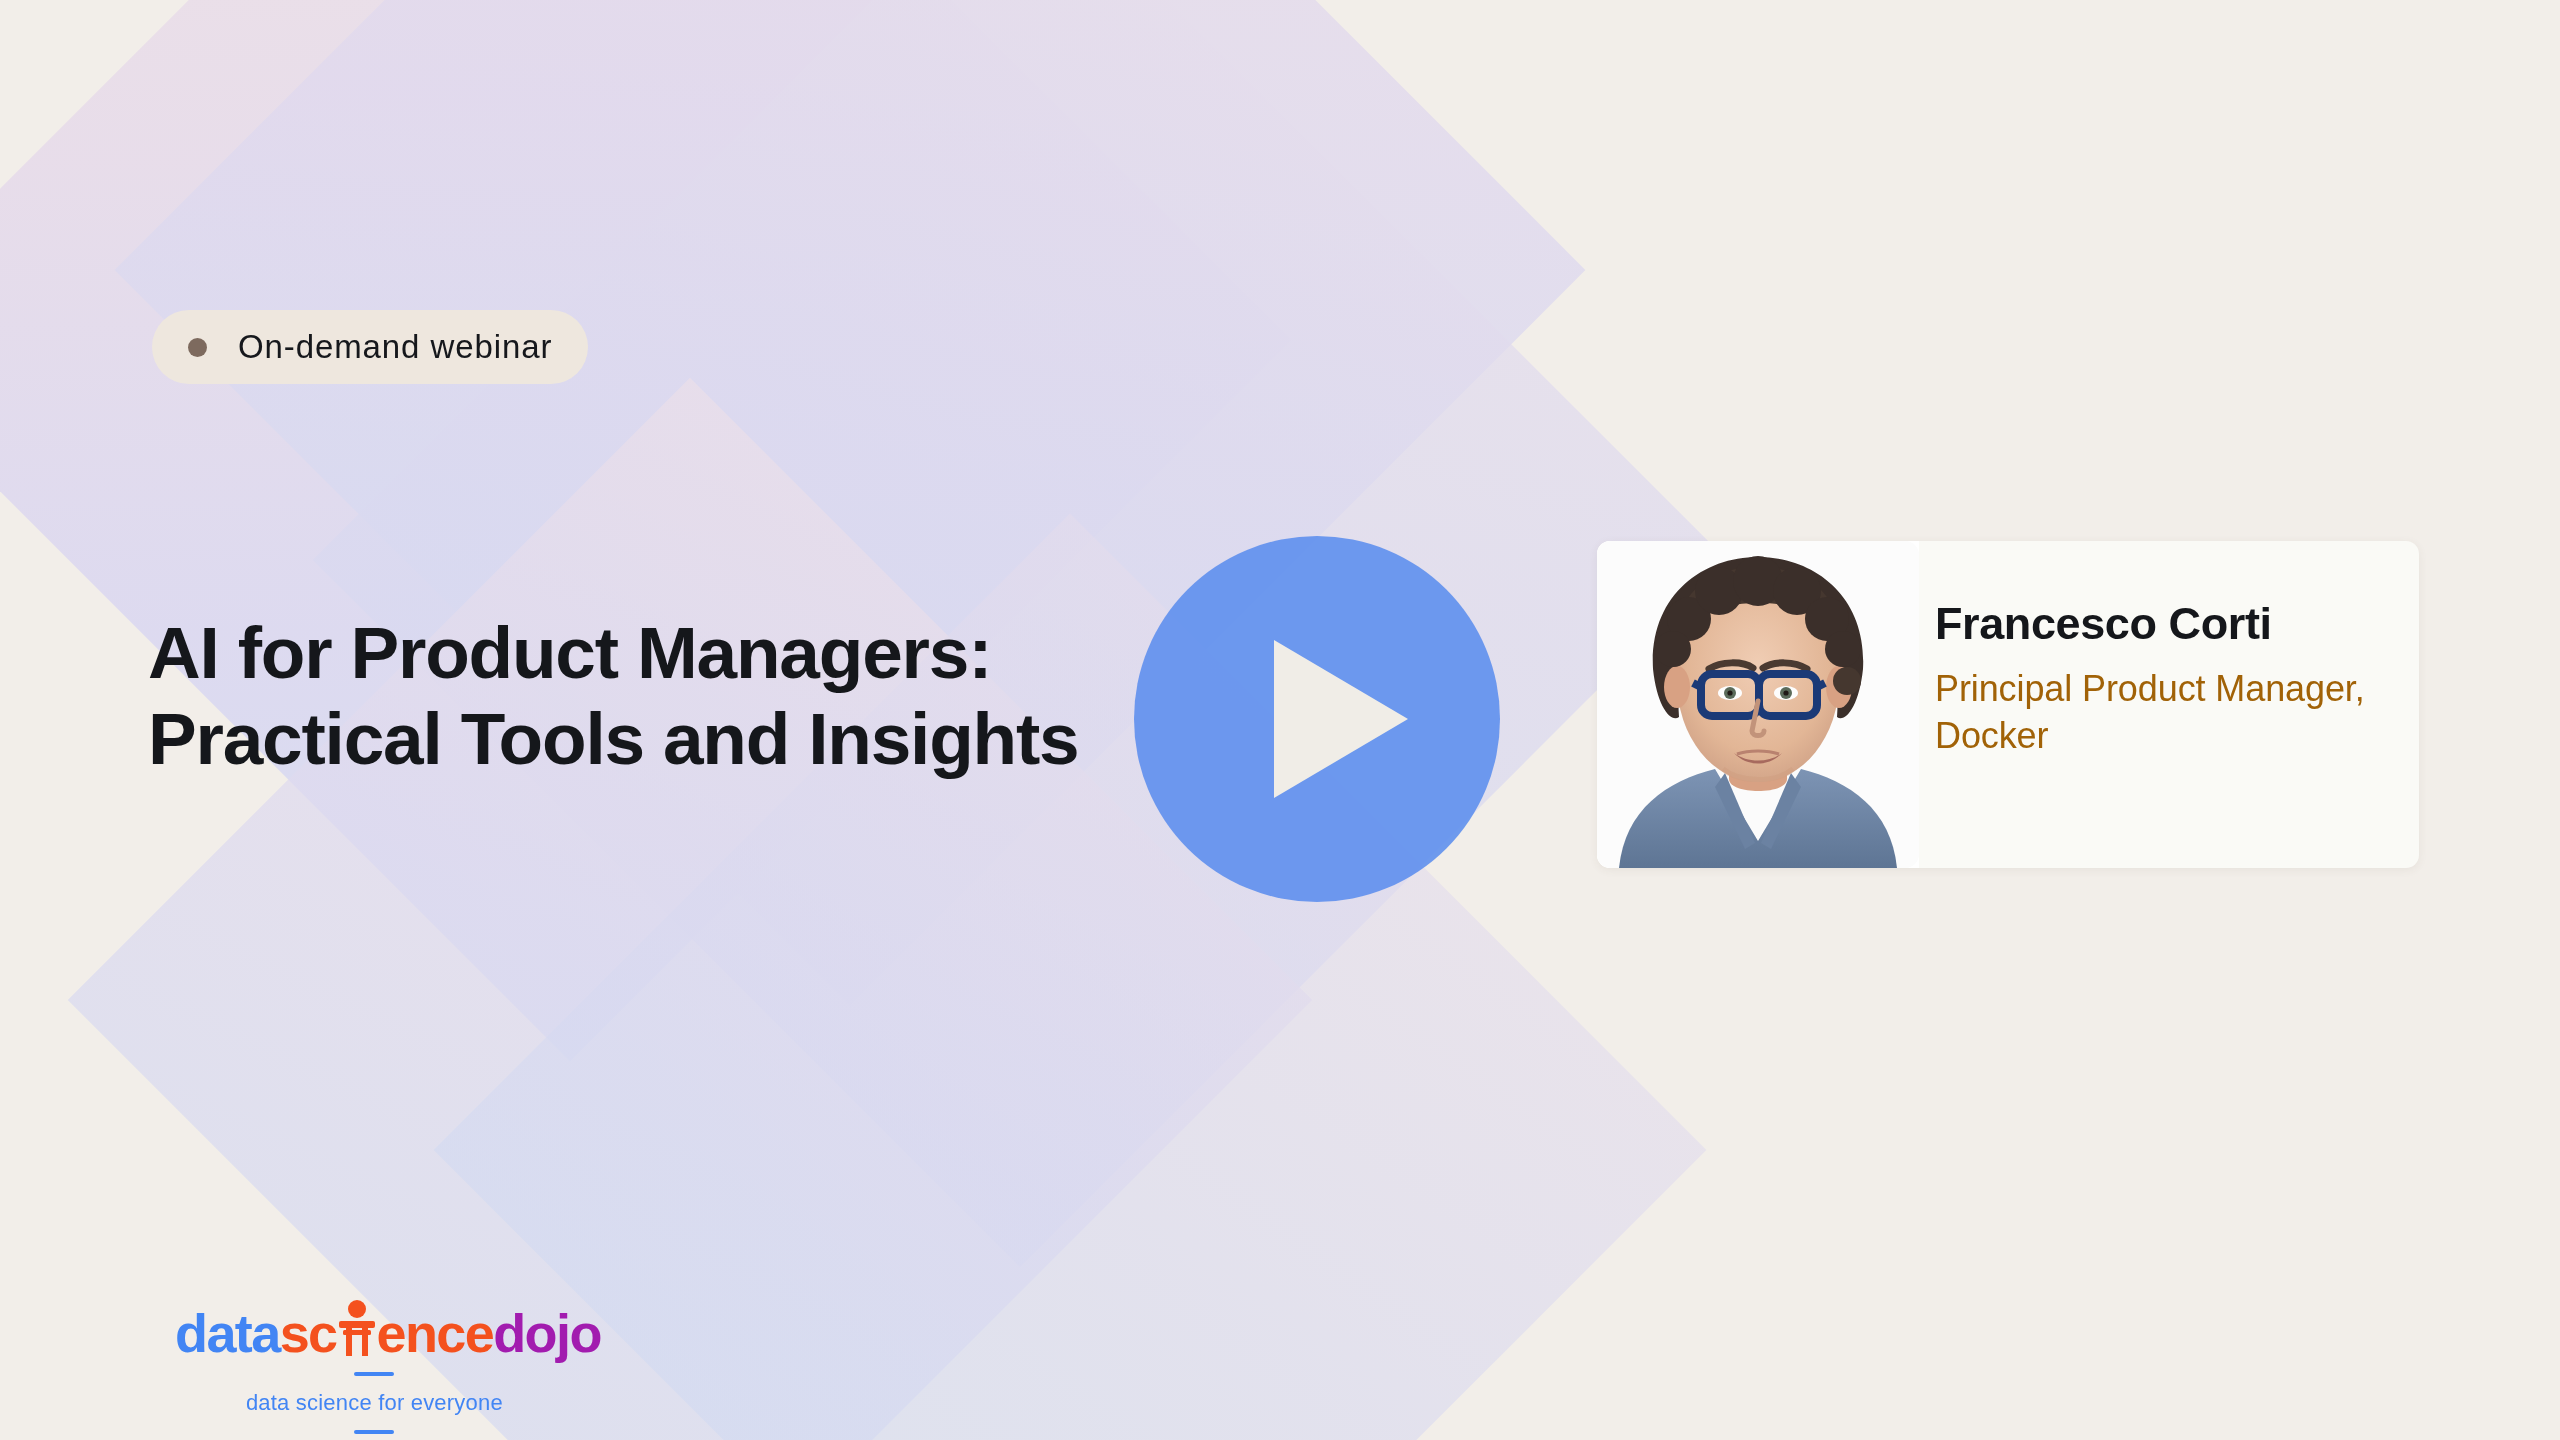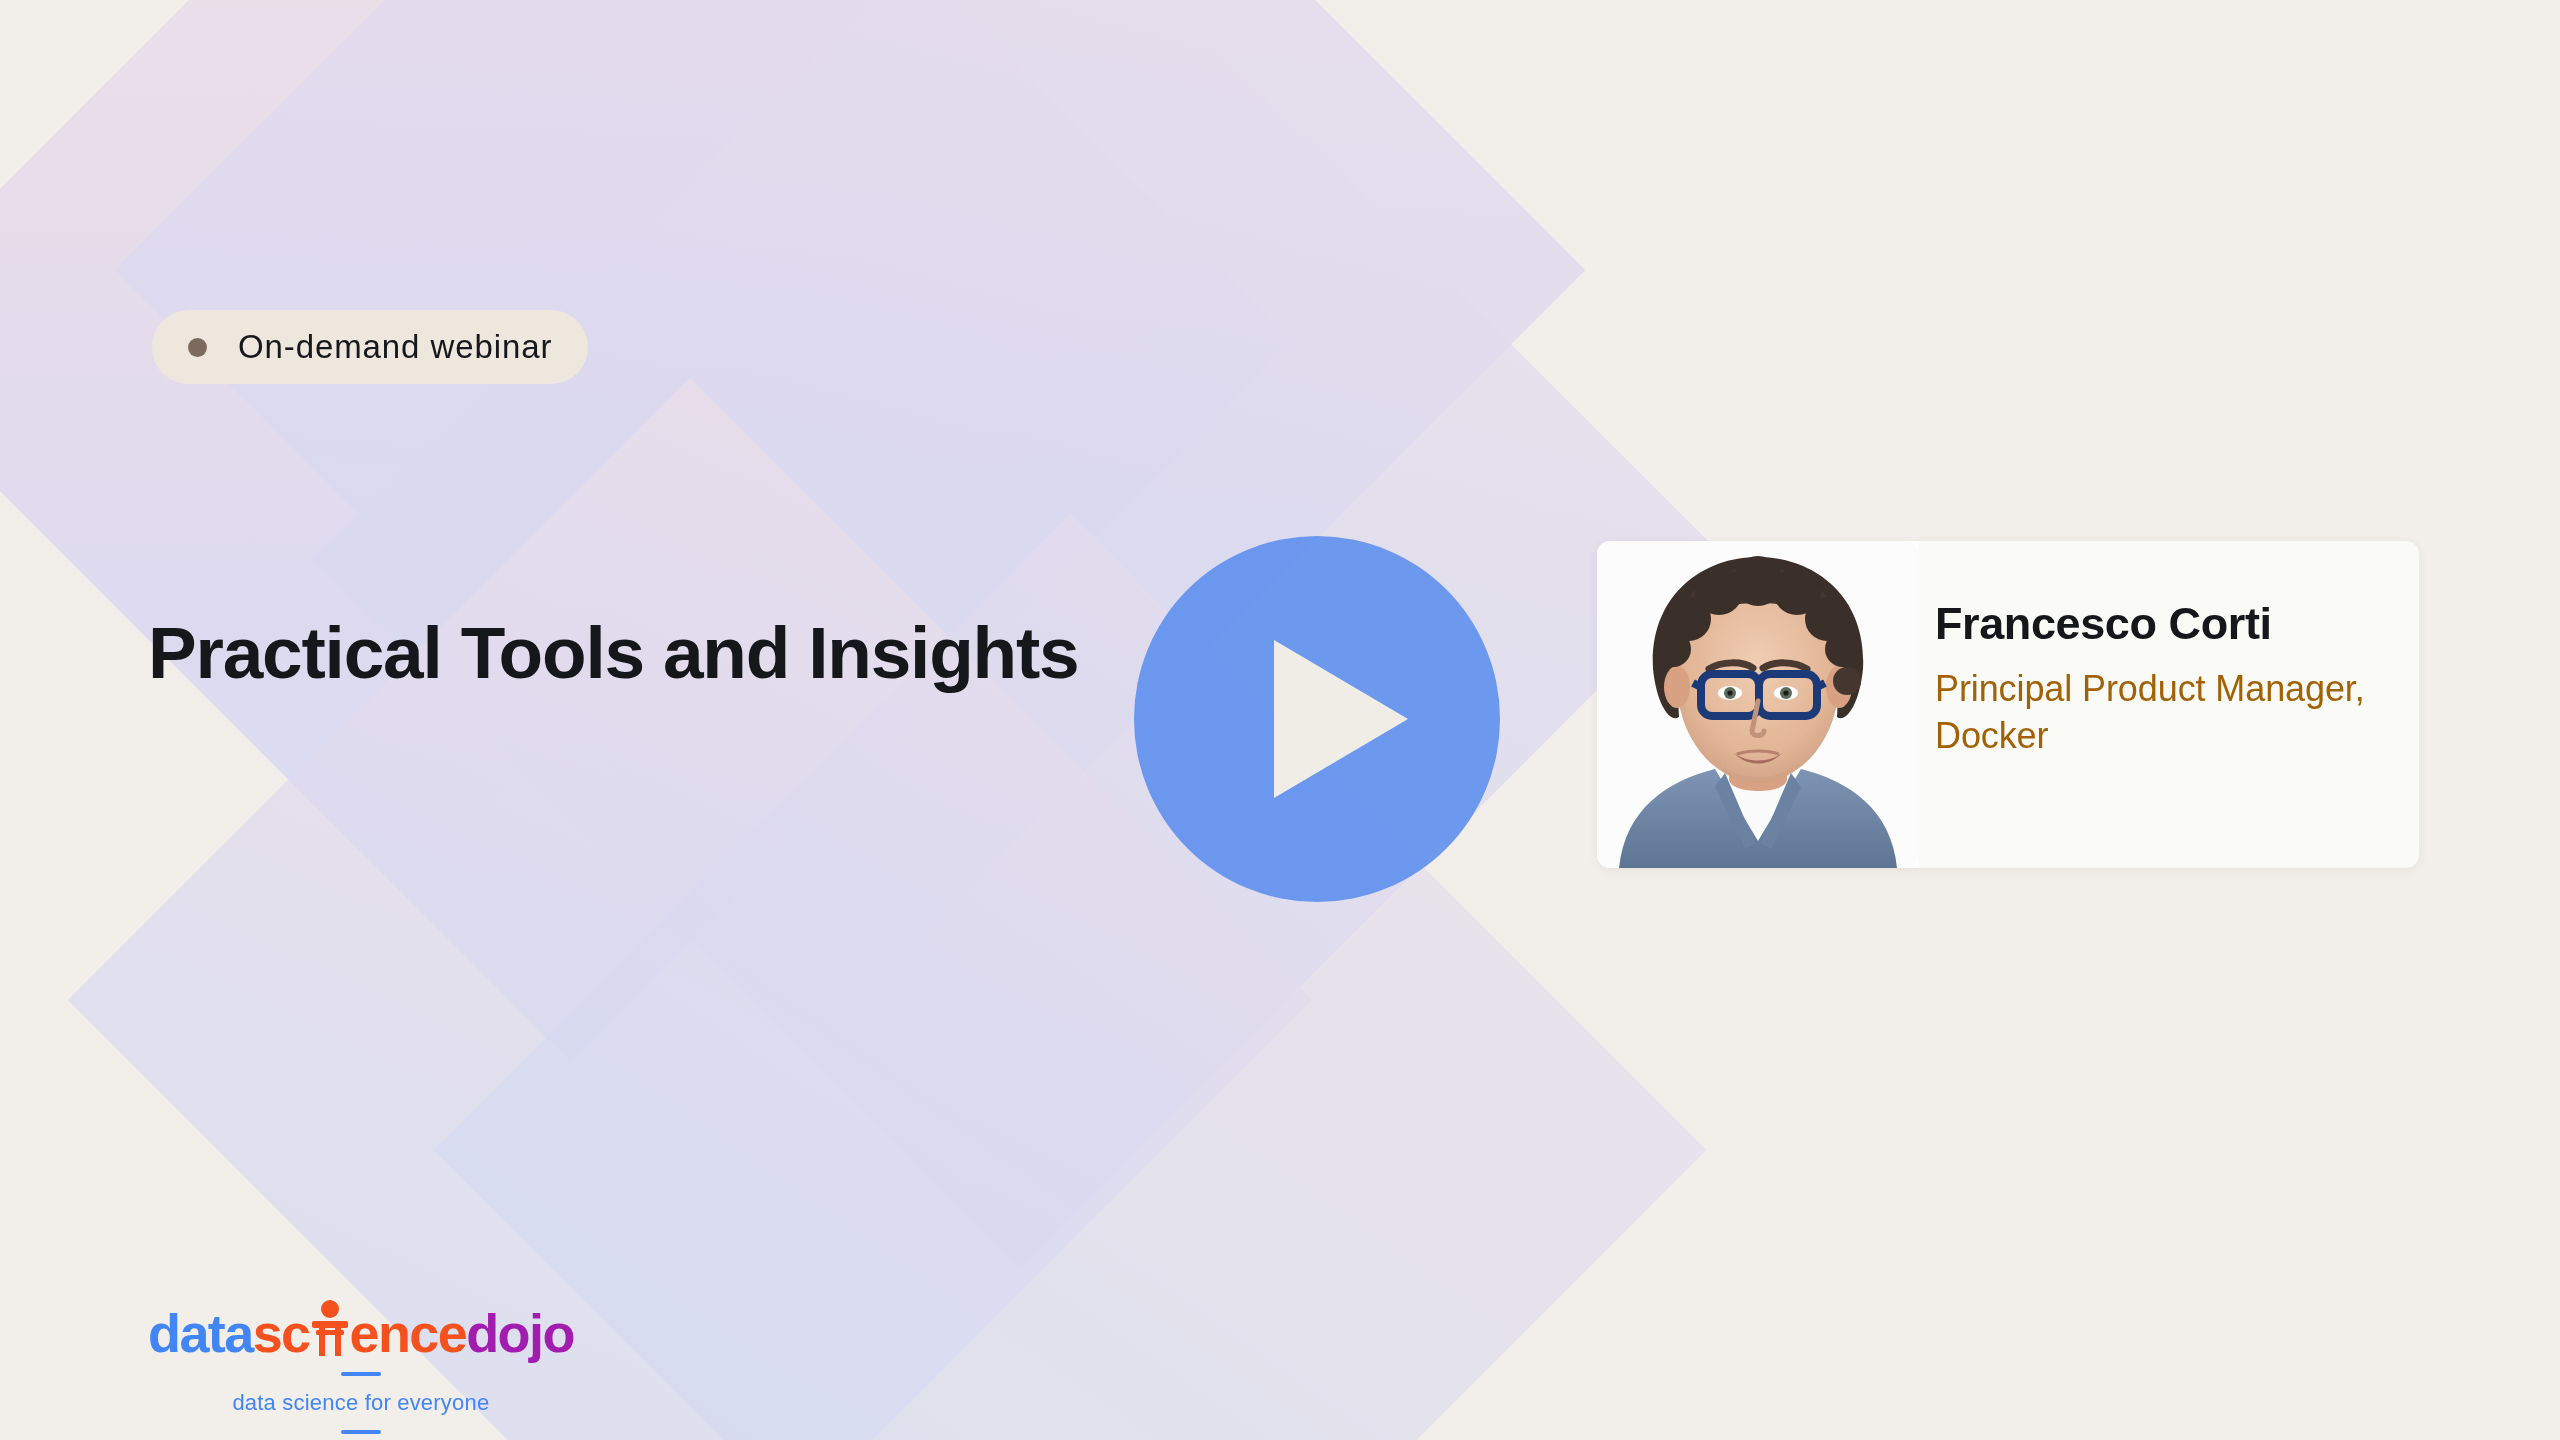--- a/index.html
+++ b/index.html
@@ -121,21 +121,21 @@
     letter-spacing:-.1px;
   }
   .speaker-role .rl{ display:block; white-space:nowrap; }
 
   
   .logo{ position:absolute; left:148px; top:1298px; }
   .logo-word{
     font-size:54px; font-weight:bold; letter-spacing:-1.6px;
     line-height:1; display:flex; align-items:baseline;
   }
-  .lw-data{ color:#4285F4; }
+  .lw-data{ color:#4285F4;margin-left:27px; }
   .lw-sc{ color:#F4511E; }
   .lw-ence{ color:#F4511E; }
   .lw-dojo{ color:#a21caf; }
   .torii-wrap{
     position:relative; display:inline-block;
     width:40px; height:54px; vertical-align:baseline;
   }
   .torii-wrap svg{ position:absolute; left:0; bottom:-4px; }
 
   .logo-tag{
@@ -159,20 +159,21 @@
     <div class="diamond d4"></div>
     <div class="diamond d5"></div>
   </div>
 
   <div class="badge">
     <span class="badge-dot"></span>
     <span class="badge-text">On-demand webinar</span>
   </div>
 
   <h1 class="headline">
+    <span class="ln">AI for Product Managers:</span>
     <span class="ln">Practical Tools and Insights</span>
   </h1>
 
   <div class="play-btn">
     <span class="play-tri"></span>
   </div>
 
   <div class="speaker-card">
     <div class="avatar">
       <svg viewBox="0 0 322 327" preserveAspectRatio="xMidYMid slice">

